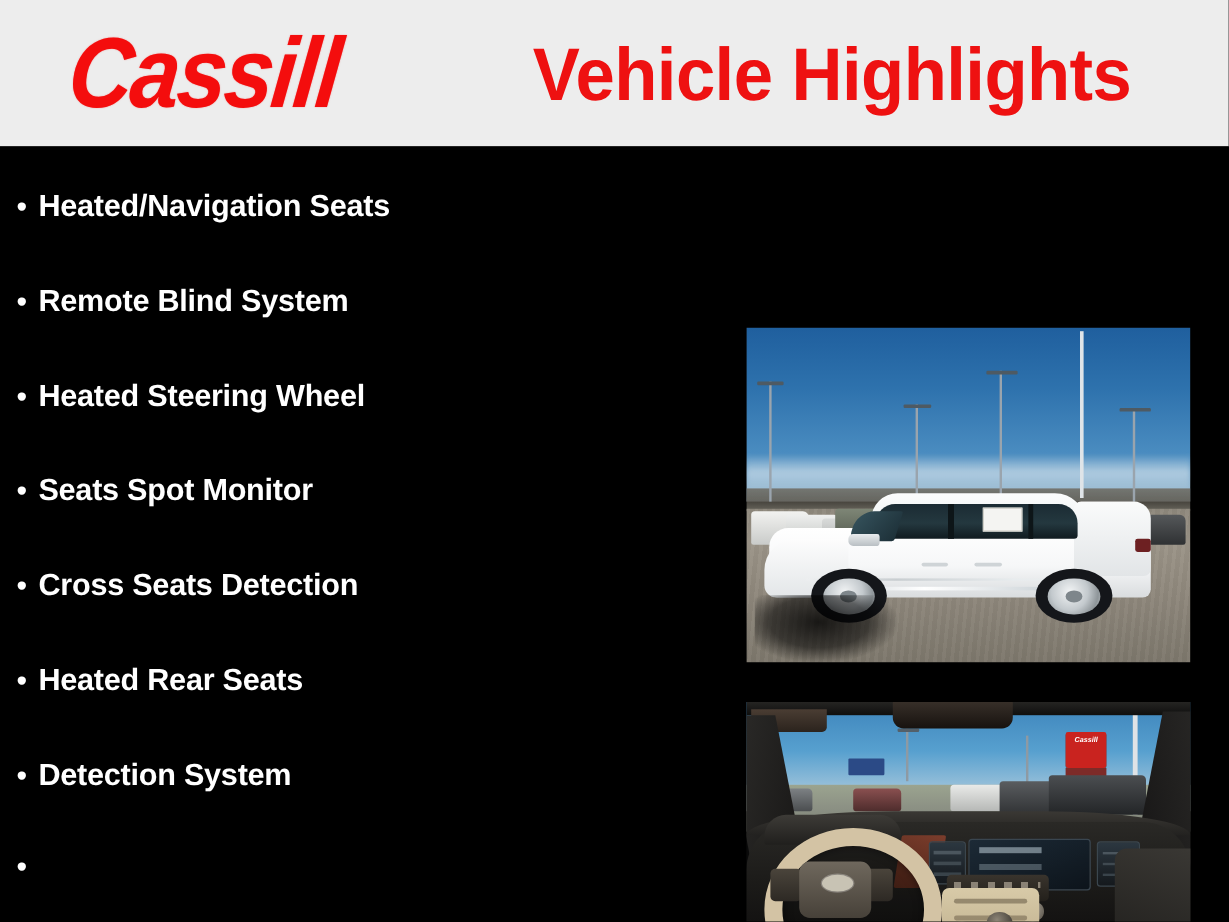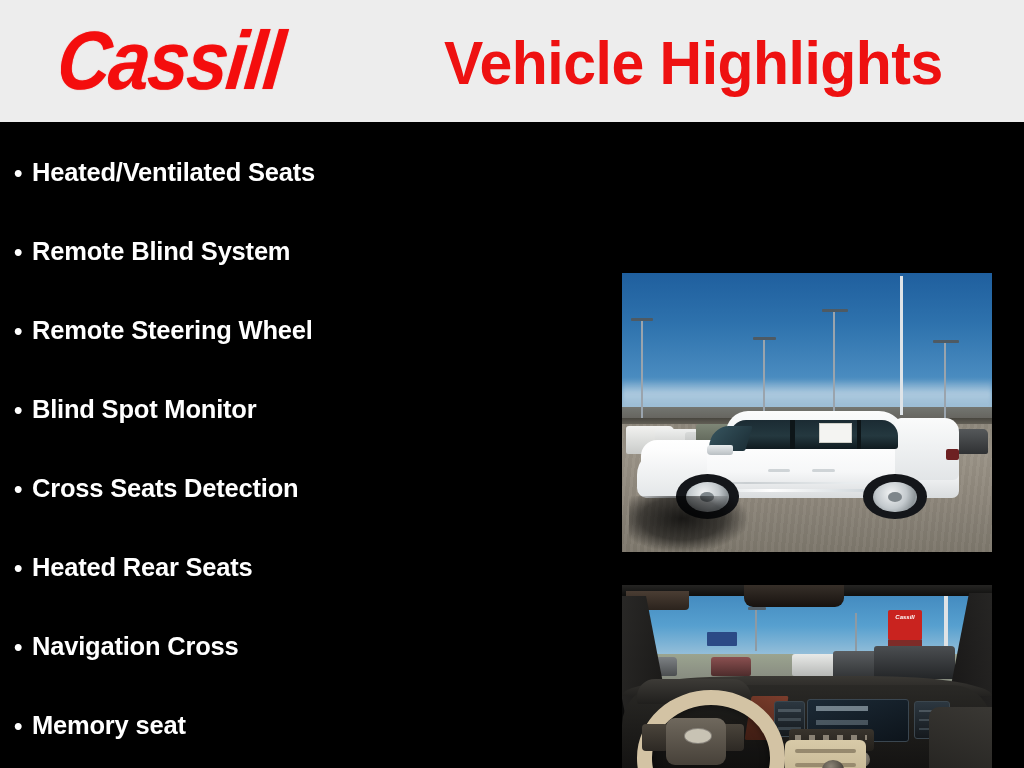--- a/index.html
+++ b/index.html
@@ -343,49 +343,48 @@
       <span class="logo-text">Cassill</span>
     </div>
     <div class="title">Vehicle Highlights</div>
   </div>
 
   <div class="body-area">
 
     <ul class="bullets">
       <li class="bullet b0">
         <span class="dot">•</span>
-        <span class="label">Heated/Ventilated Seats</span>
+        <span class="label">Heated/Navigation Seats</span>
       </li>
       <li class="bullet b1">
         <span class="dot">•</span>
         <span class="label">Remote Blind System</span>
       </li>
       <li class="bullet b2">
         <span class="dot">•</span>
-        <span class="label">Remote Steering Wheel</span>
+        <span class="label">Heated Steering Wheel</span>
       </li>
       <li class="bullet b3">
         <span class="dot">•</span>
-        <span class="label">Blind Spot Monitor</span>
+        <span class="label">Seats Spot Monitor</span>
       </li>
       <li class="bullet b4">
         <span class="dot">•</span>
         <span class="label">Cross Seats Detection</span>
       </li>
       <li class="bullet b5">
         <span class="dot">•</span>
         <span class="label">Heated Rear Seats</span>
       </li>
       <li class="bullet b6">
         <span class="dot">•</span>
-        <span class="label">Navigation Cross</span>
+        <span class="label">Detection System</span>
       </li>
       <li class="bullet b7">
         <span class="dot">•</span>
-        <span class="label">Memory seat</span>
       </li>
     </ul>
 
     <div class="photo photo-exterior">
       <div class="ph-inner">
         <div class="ext-sky"></div>
         <div class="ext-cloud"></div>
         <div class="ext-treeline"></div>
         <div class="ext-ground"></div>
 

